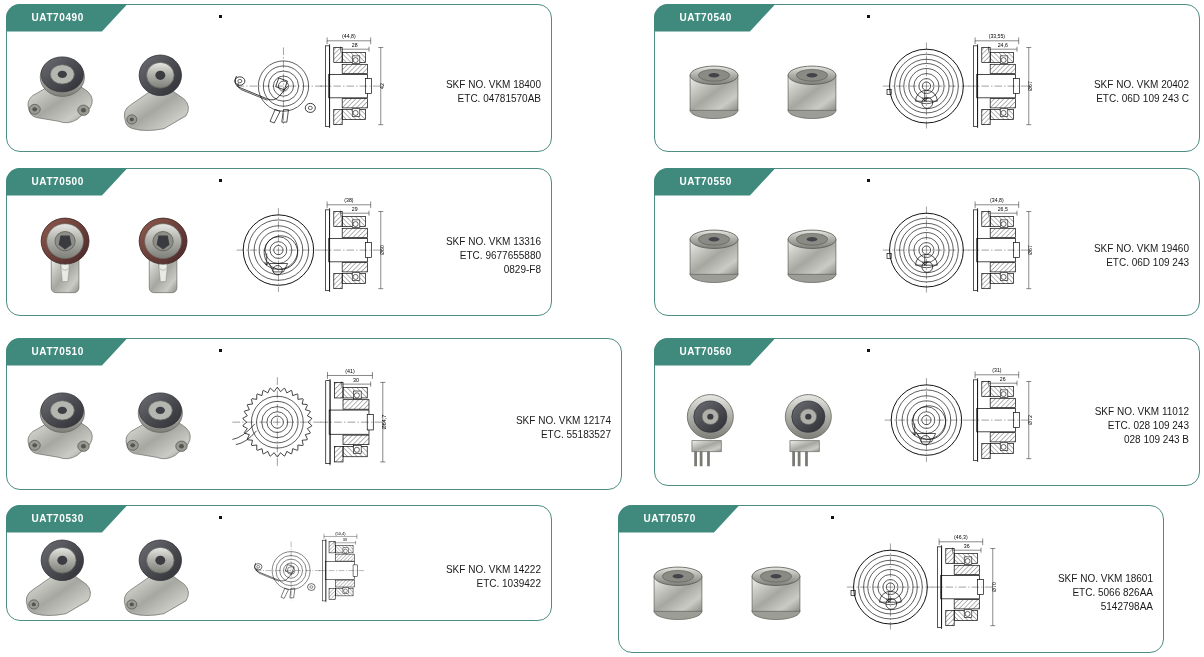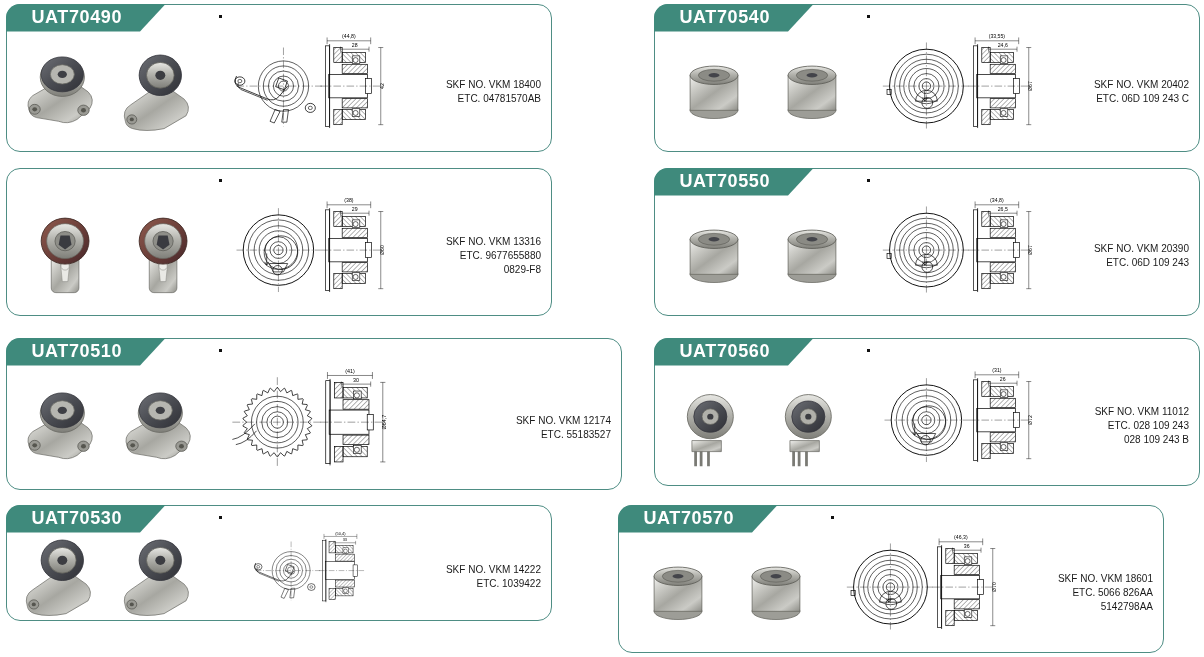--- a/index.html
+++ b/index.html
@@ -33,21 +33,21 @@
     border-top-left-radius: 14px;
     display: flex;
     align-items: center;
     padding-left: 26px;
     padding-right: 44px;
     clip-path: polygon(0 0, 100% 0, calc(100% - 26px) 100%, 0 100%);
     z-index: 4;
   }
   .card-code {
     color: #ffffff;
-    font-size: 18px;
+    font-size: 10px;
     font-weight: bold;
     letter-spacing: 0.6px;
     white-space: nowrap;
   }
 
   .card-body {
     position: absolute;
     left: 0; top: 28px; right: 0; bottom: 0;
   }
 
@@ -242,20 +242,23 @@
             </g>
           </svg>
         </div>
         <div class="spec">
           <div class="l">SKF NO. VKM 18400</div>
           <div class="l">ETC. 04781570AB</div>
         </div>
       </div>
     </div>
     <div class="card" style="left: 6px; top: 168px; width: 546px; height: 148px;">
+      <div class="card-header">
+        <span class="card-code">UAT70500</span>
+      </div>
       <div class="dot" style="left: 212px; top: 10px;"></div>
       <div class="card-body">
         <div class="photos">
           <div class="photo"><svg viewBox="0 0 100 100" width="100%" height="100%">
               <defs>
                 <linearGradient id="met2" x1="0%" y1="0%" x2="100%" y2="100%">
                   <stop offset="0%" stop-color="#f2f2f0"></stop>
                   <stop offset="22%" stop-color="#cfcfca"></stop>
                   <stop offset="50%" stop-color="#a7a7a1"></stop>
                   <stop offset="78%" stop-color="#cbcbc6"></stop>
@@ -916,21 +919,21 @@
               <line x1="170" y1="33" x2="170" y2="39" stroke-width="0.55"></line>
               <text x="153" y="33.5" font-size="6.2" font-family="&quot;Liberation Sans&quot;, sans-serif" fill="#000" stroke="none" text-anchor="middle">26,5</text>
               <line x1="184" y1="34" x2="184" y2="126" stroke-width="0.55"></line>
               <line x1="181" y1="34" x2="187" y2="34" stroke-width="0.55"></line>
               <line x1="181" y1="126" x2="187" y2="126" stroke-width="0.55"></line>
               <text x="188" y="80" font-size="6.2" font-family="&quot;Liberation Sans&quot;, sans-serif" fill="#000" stroke="none" text-anchor="middle" transform="rotate(-90 188 80)">Ø67</text>
             </g>
           </svg>
         </div>
         <div class="spec">
-          <div class="l">SKF NO. VKM 20390</div>
+          <div class="l">SKF NO. VKM 19460</div>
           <div class="l">ETC. 06D 109 243</div>
         </div>
       </div>
     </div>
     <div class="card" style="left: 654px; top: 338px; width: 546px; height: 148px;">
       <div class="card-header">
         <span class="card-code">UAT70560</span>
       </div>
       <div class="dot" style="left: 212px; top: 10px;"></div>
       <div class="card-body">

